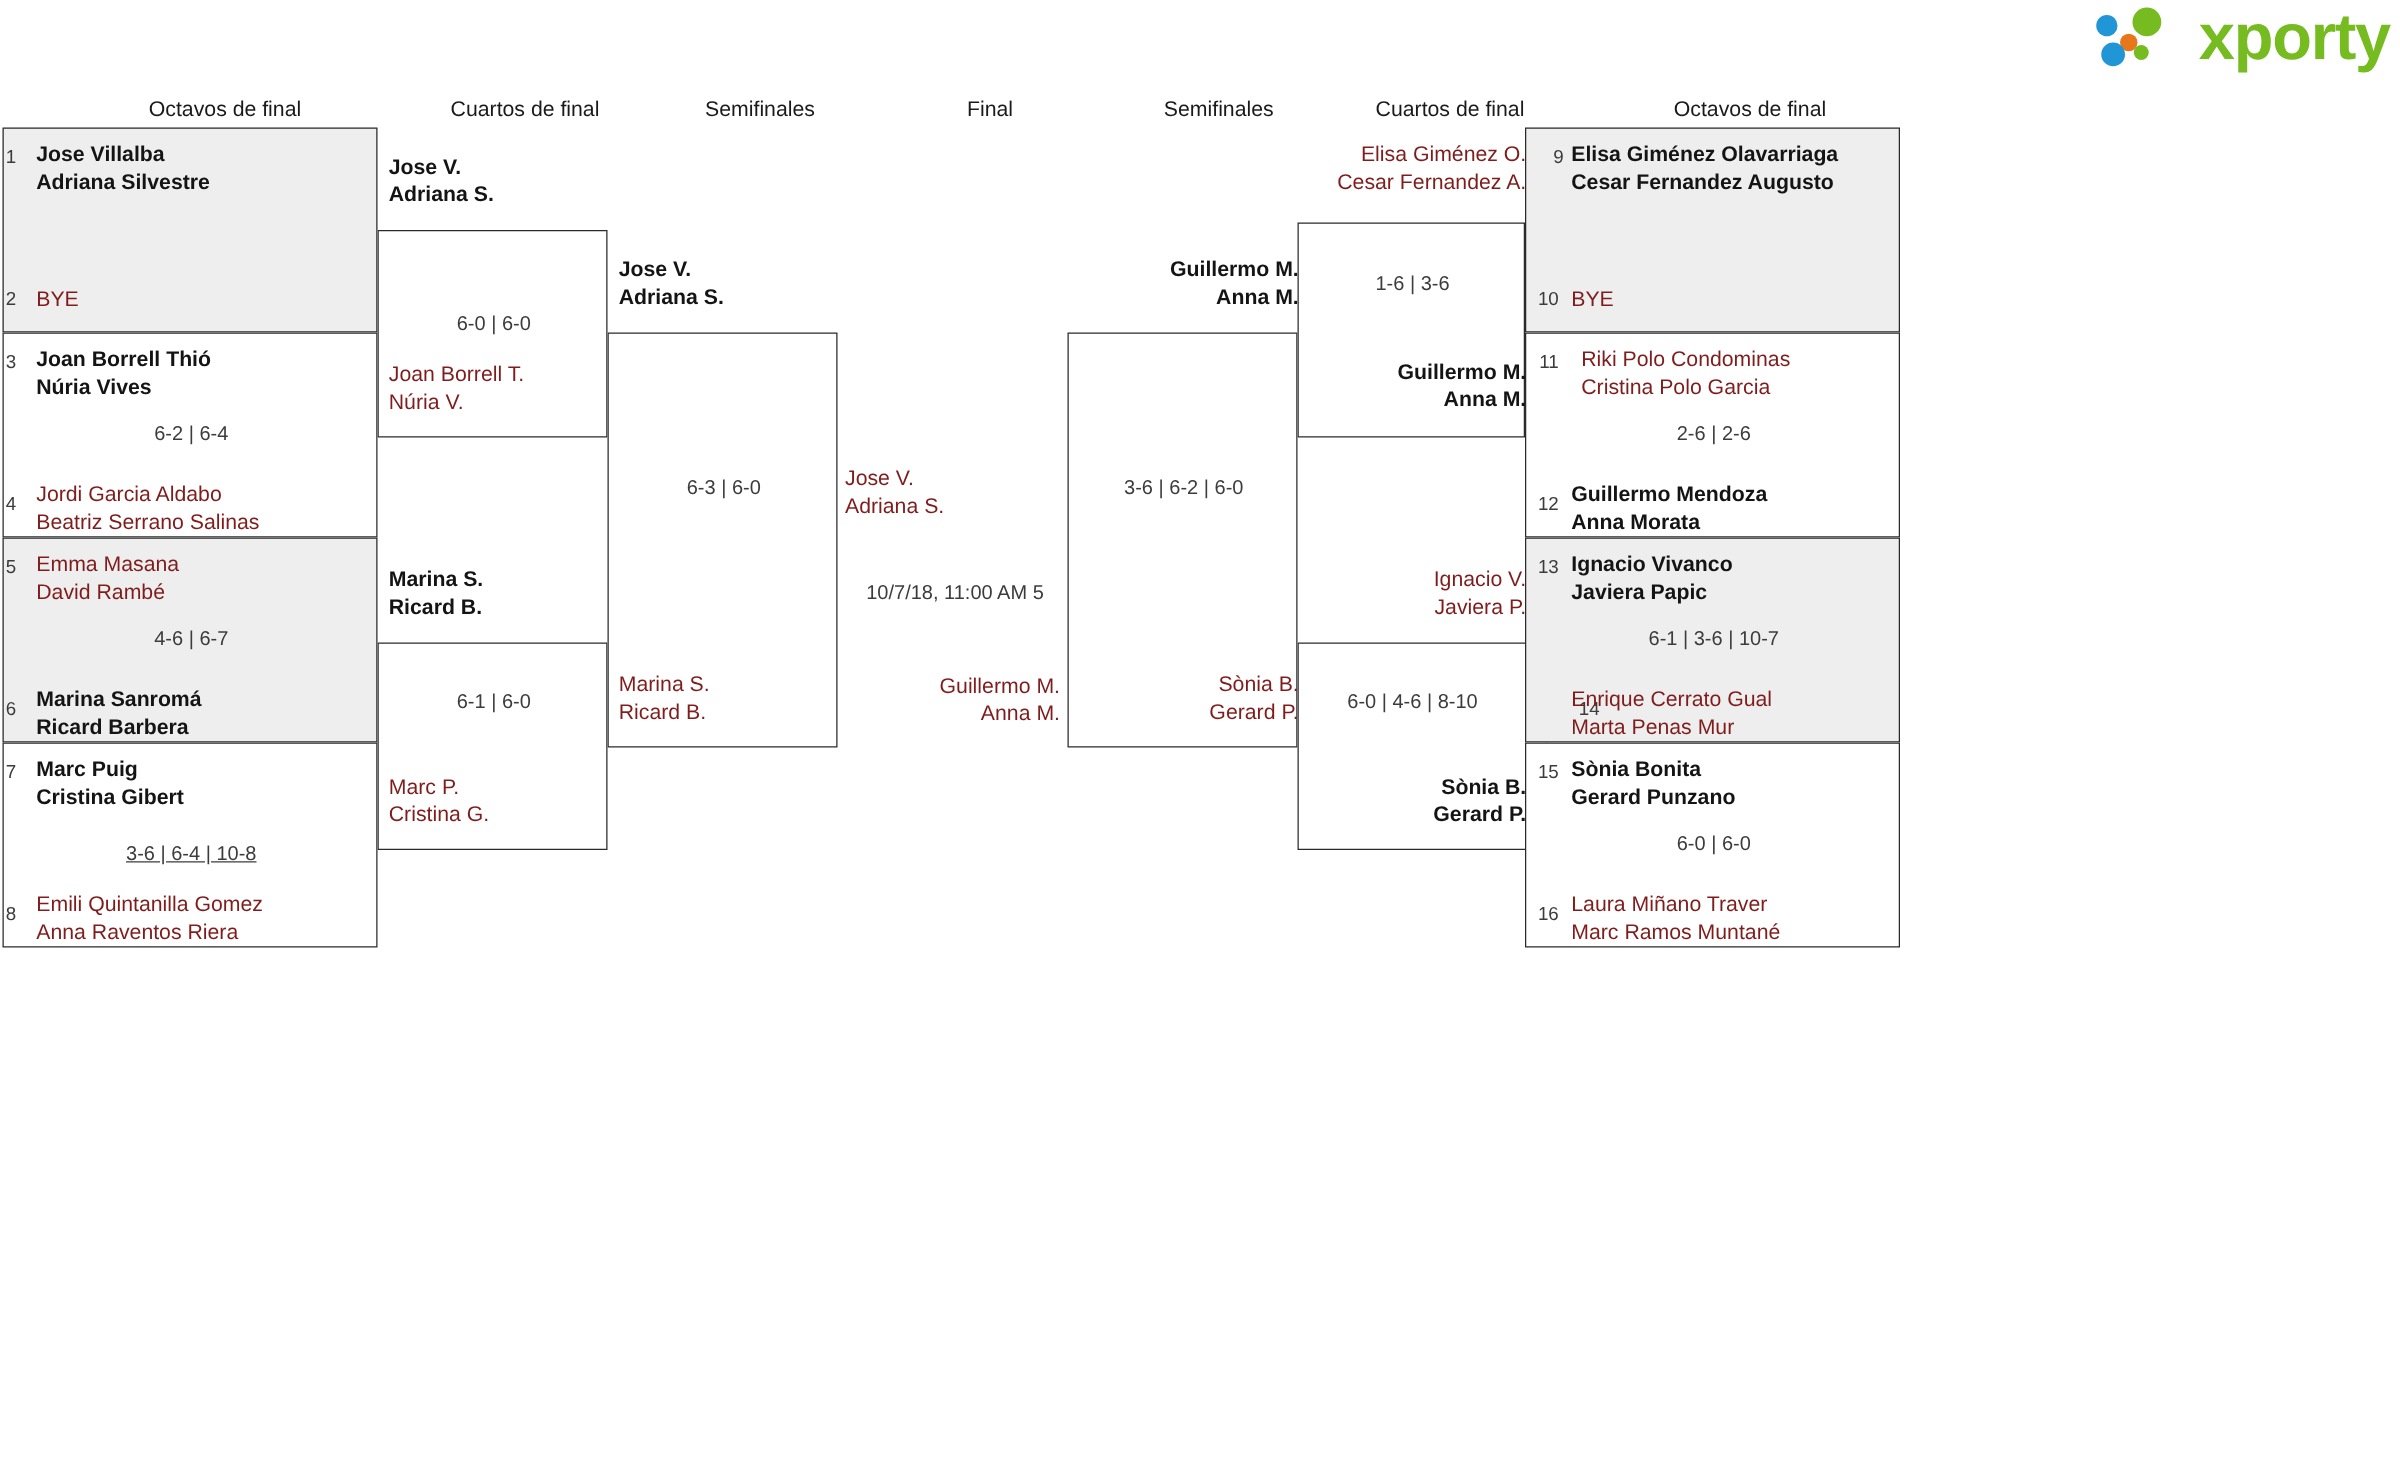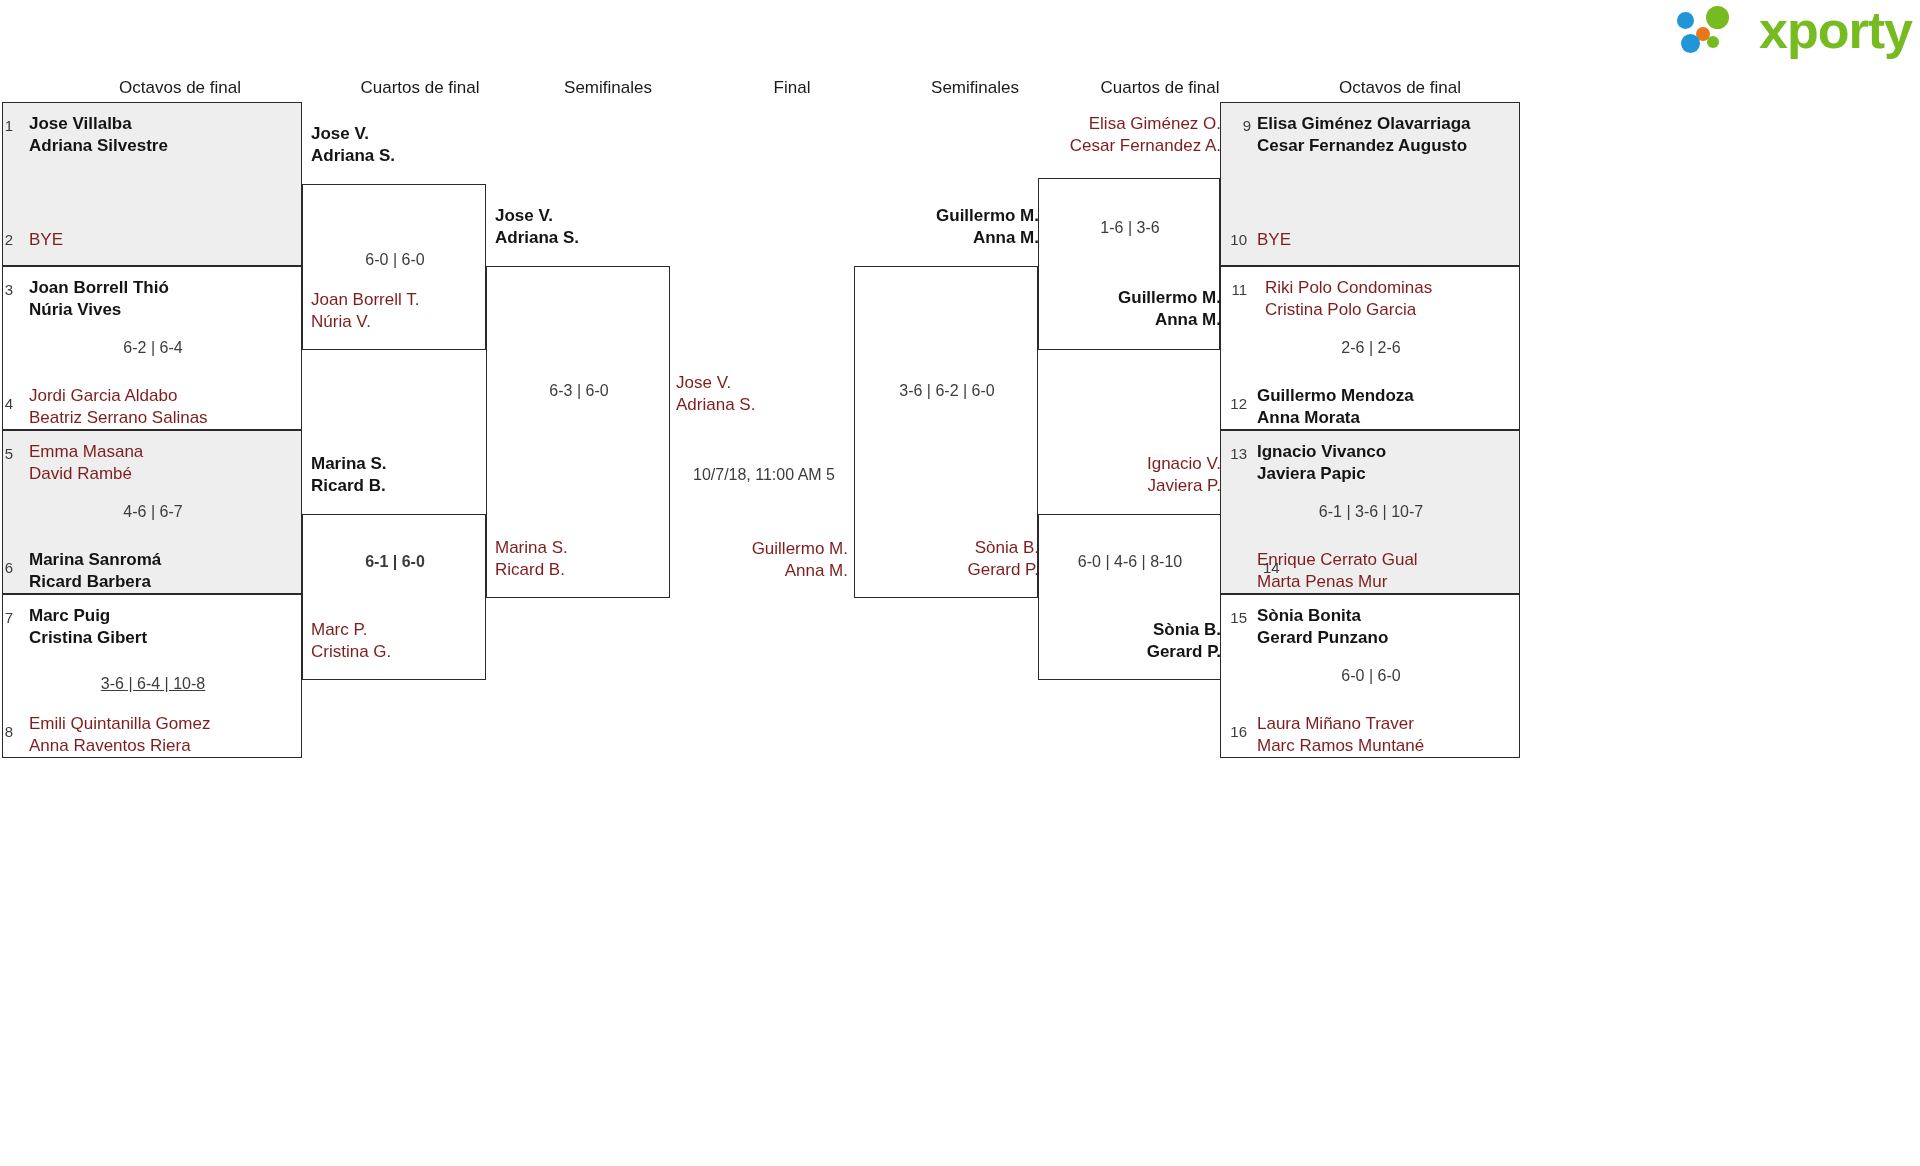--- a/index.html
+++ b/index.html
@@ -151,21 +151,21 @@
       <div>Joan Borrell T.</div>
       <div>Núria V.</div>
     </div>
   </div>
 
   <div class="box" style="left:302px; top:514px; width:184px; height:166px;">
     <div class="names win" style="left:8px; top:-62px;">
       <div>Marina S.</div>
       <div>Ricard B.</div>
     </div>
-    <div class="score c" style="left:0px; top:38px; width:184px;font-weight:bold;">6-1 | 6-0</div>
+    <div class="score c" style="left:0px; top:38px; width:184px;">6-1 | 6-0</div>
     <div class="names lose" style="left:8px; top:104px;">
       <div>Marc P.</div>
       <div>Cristina G.</div>
     </div>
   </div>
 
   <div class="box" style="left:486px; top:266px; width:184px; height:332px;">
     <div class="names win" style="left:8px; top:-62px;">
       <div>Jose V.</div>
       <div>Adriana S.</div>

